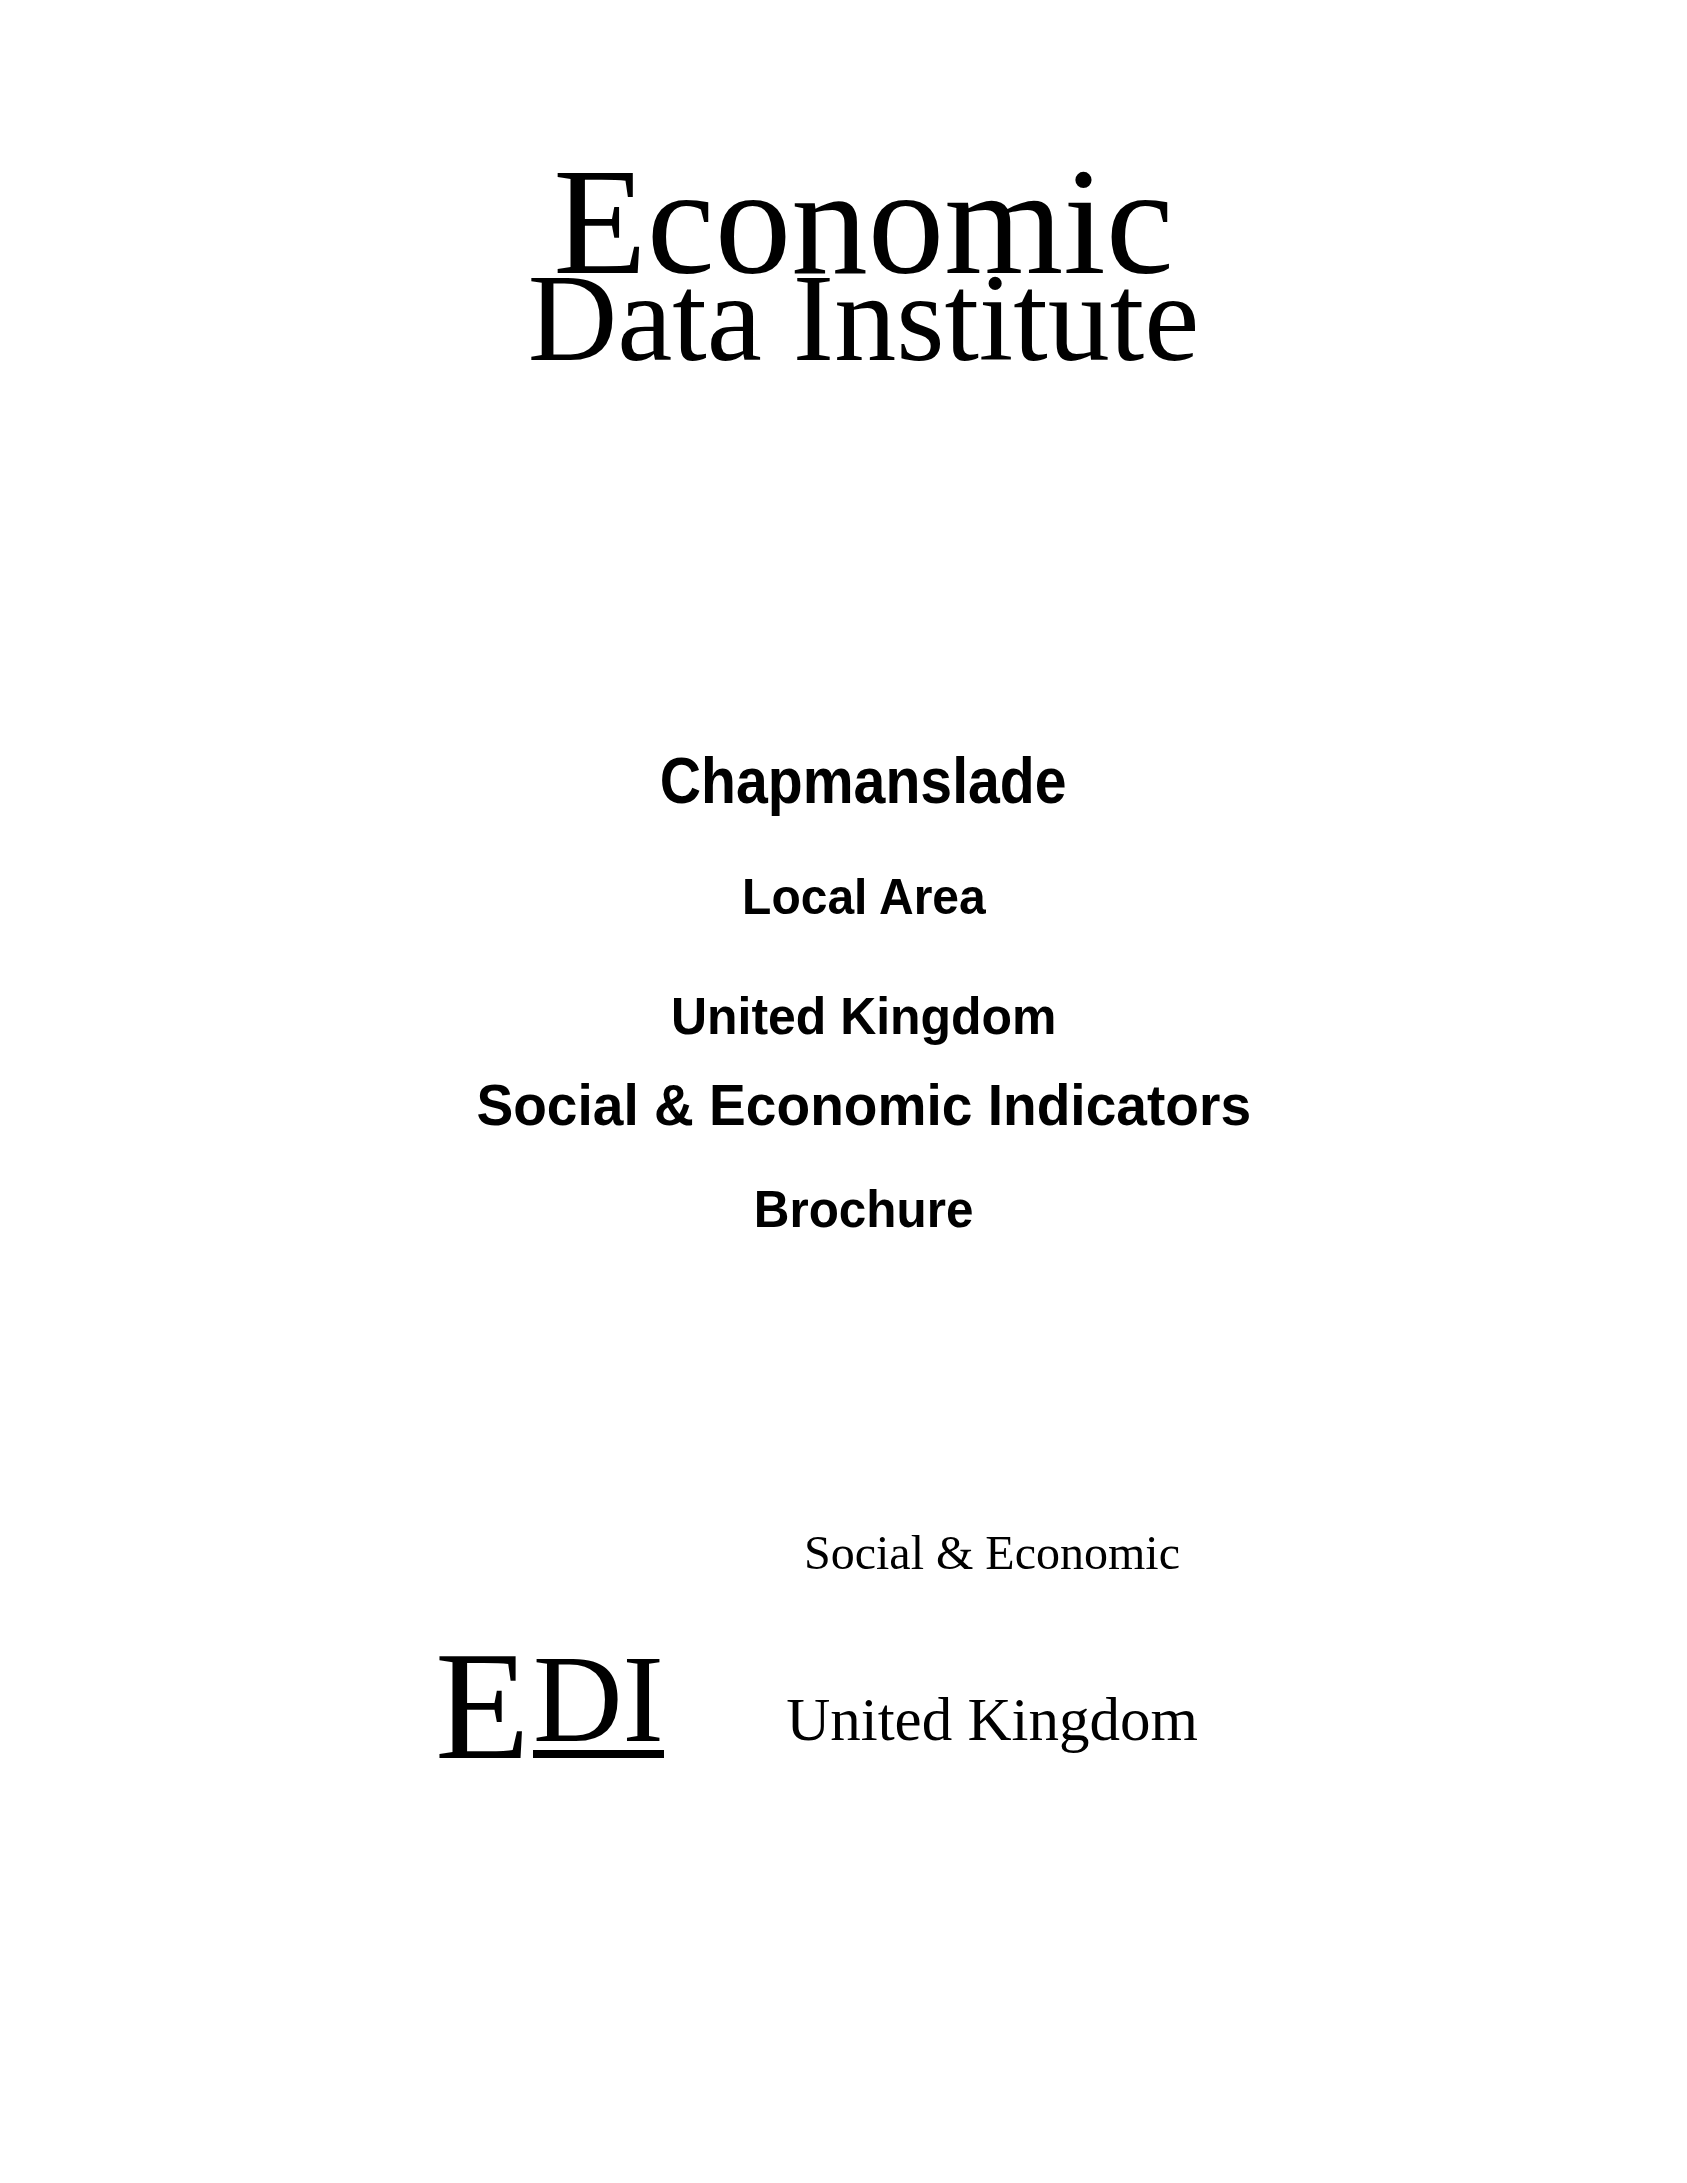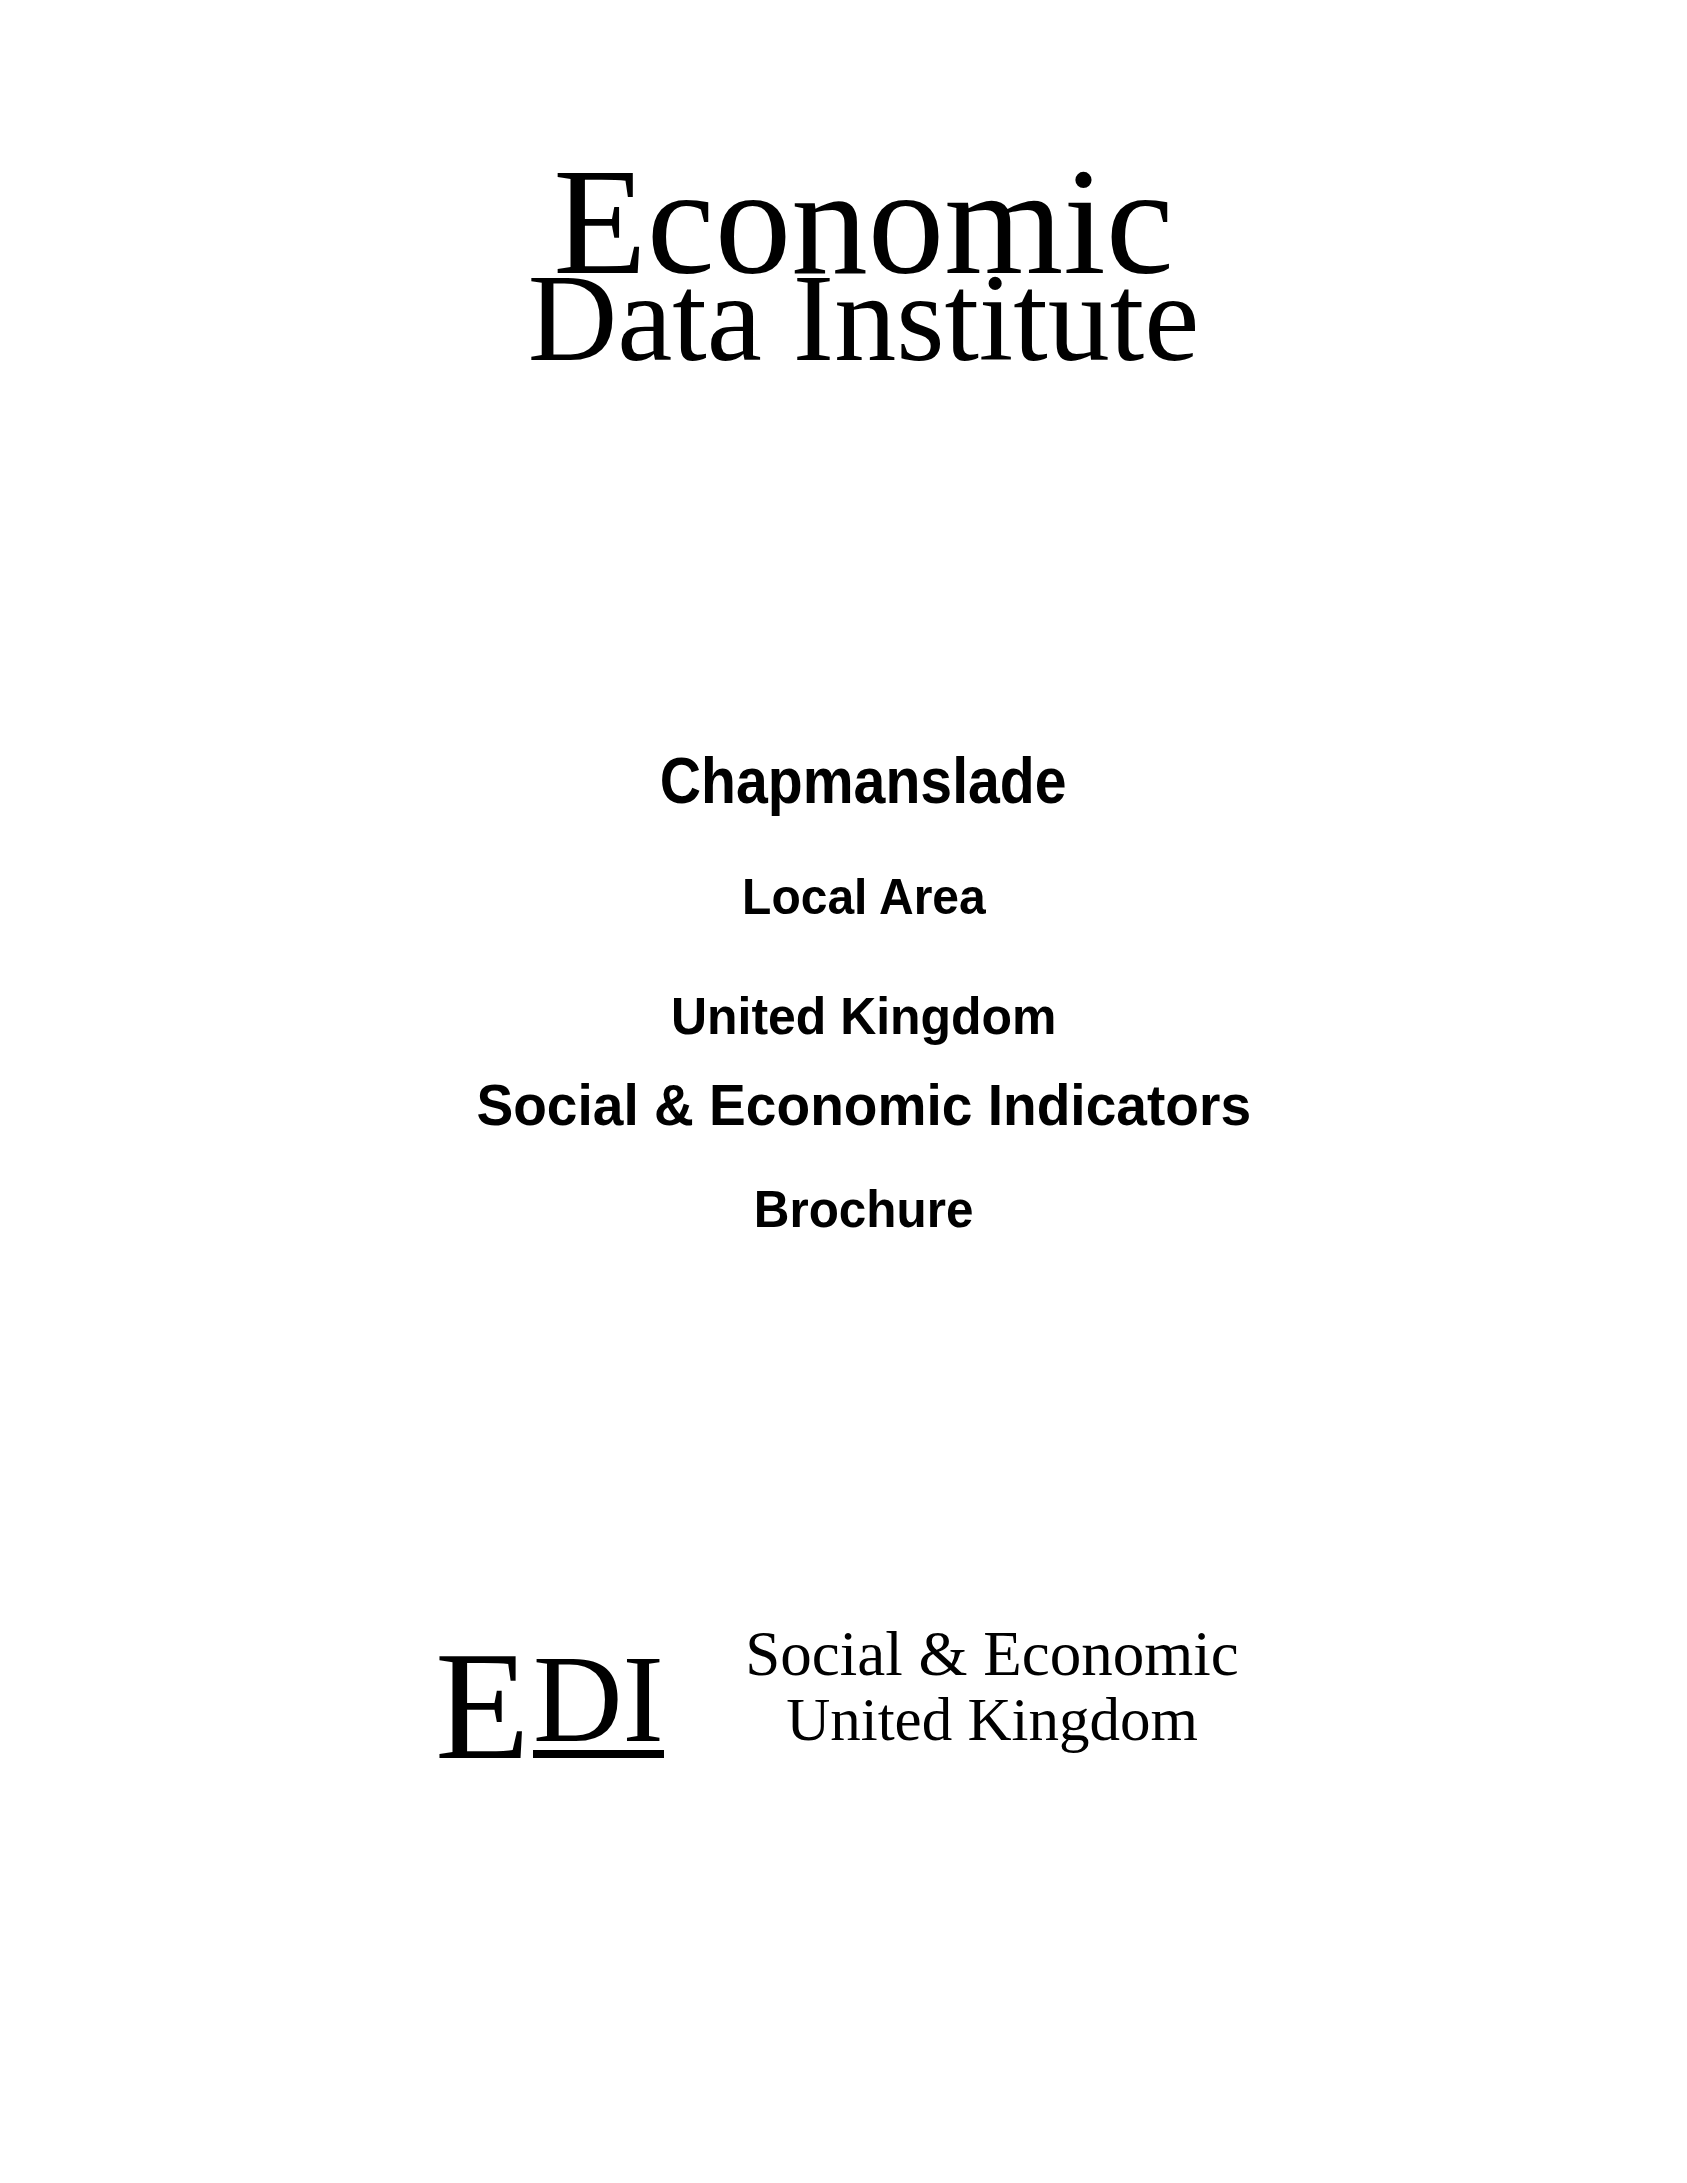--- a/index.html
+++ b/index.html
@@ -59,21 +59,21 @@
     text-align: center;
   }
   .edi-tagline {
     position: absolute;
     left: 681px;
     width: 622px;
     text-align: center;
     line-height: 1;
     white-space: nowrap;
   }
-  .edi-tagline-1 { top: 1623px; font-size: 63px; }
+  .edi-tagline-1 { top: 1529px; font-size: 48px; }
   .edi-tagline-2 { top: 1689px; font-size: 61px; }
 </style>
 </head>
 <body>
 
 <div class="page">
 
   <div class="cline serif wordmark-1">Economic</div>
   <div class="cline serif wordmark-2">Data Institute</div>
 

